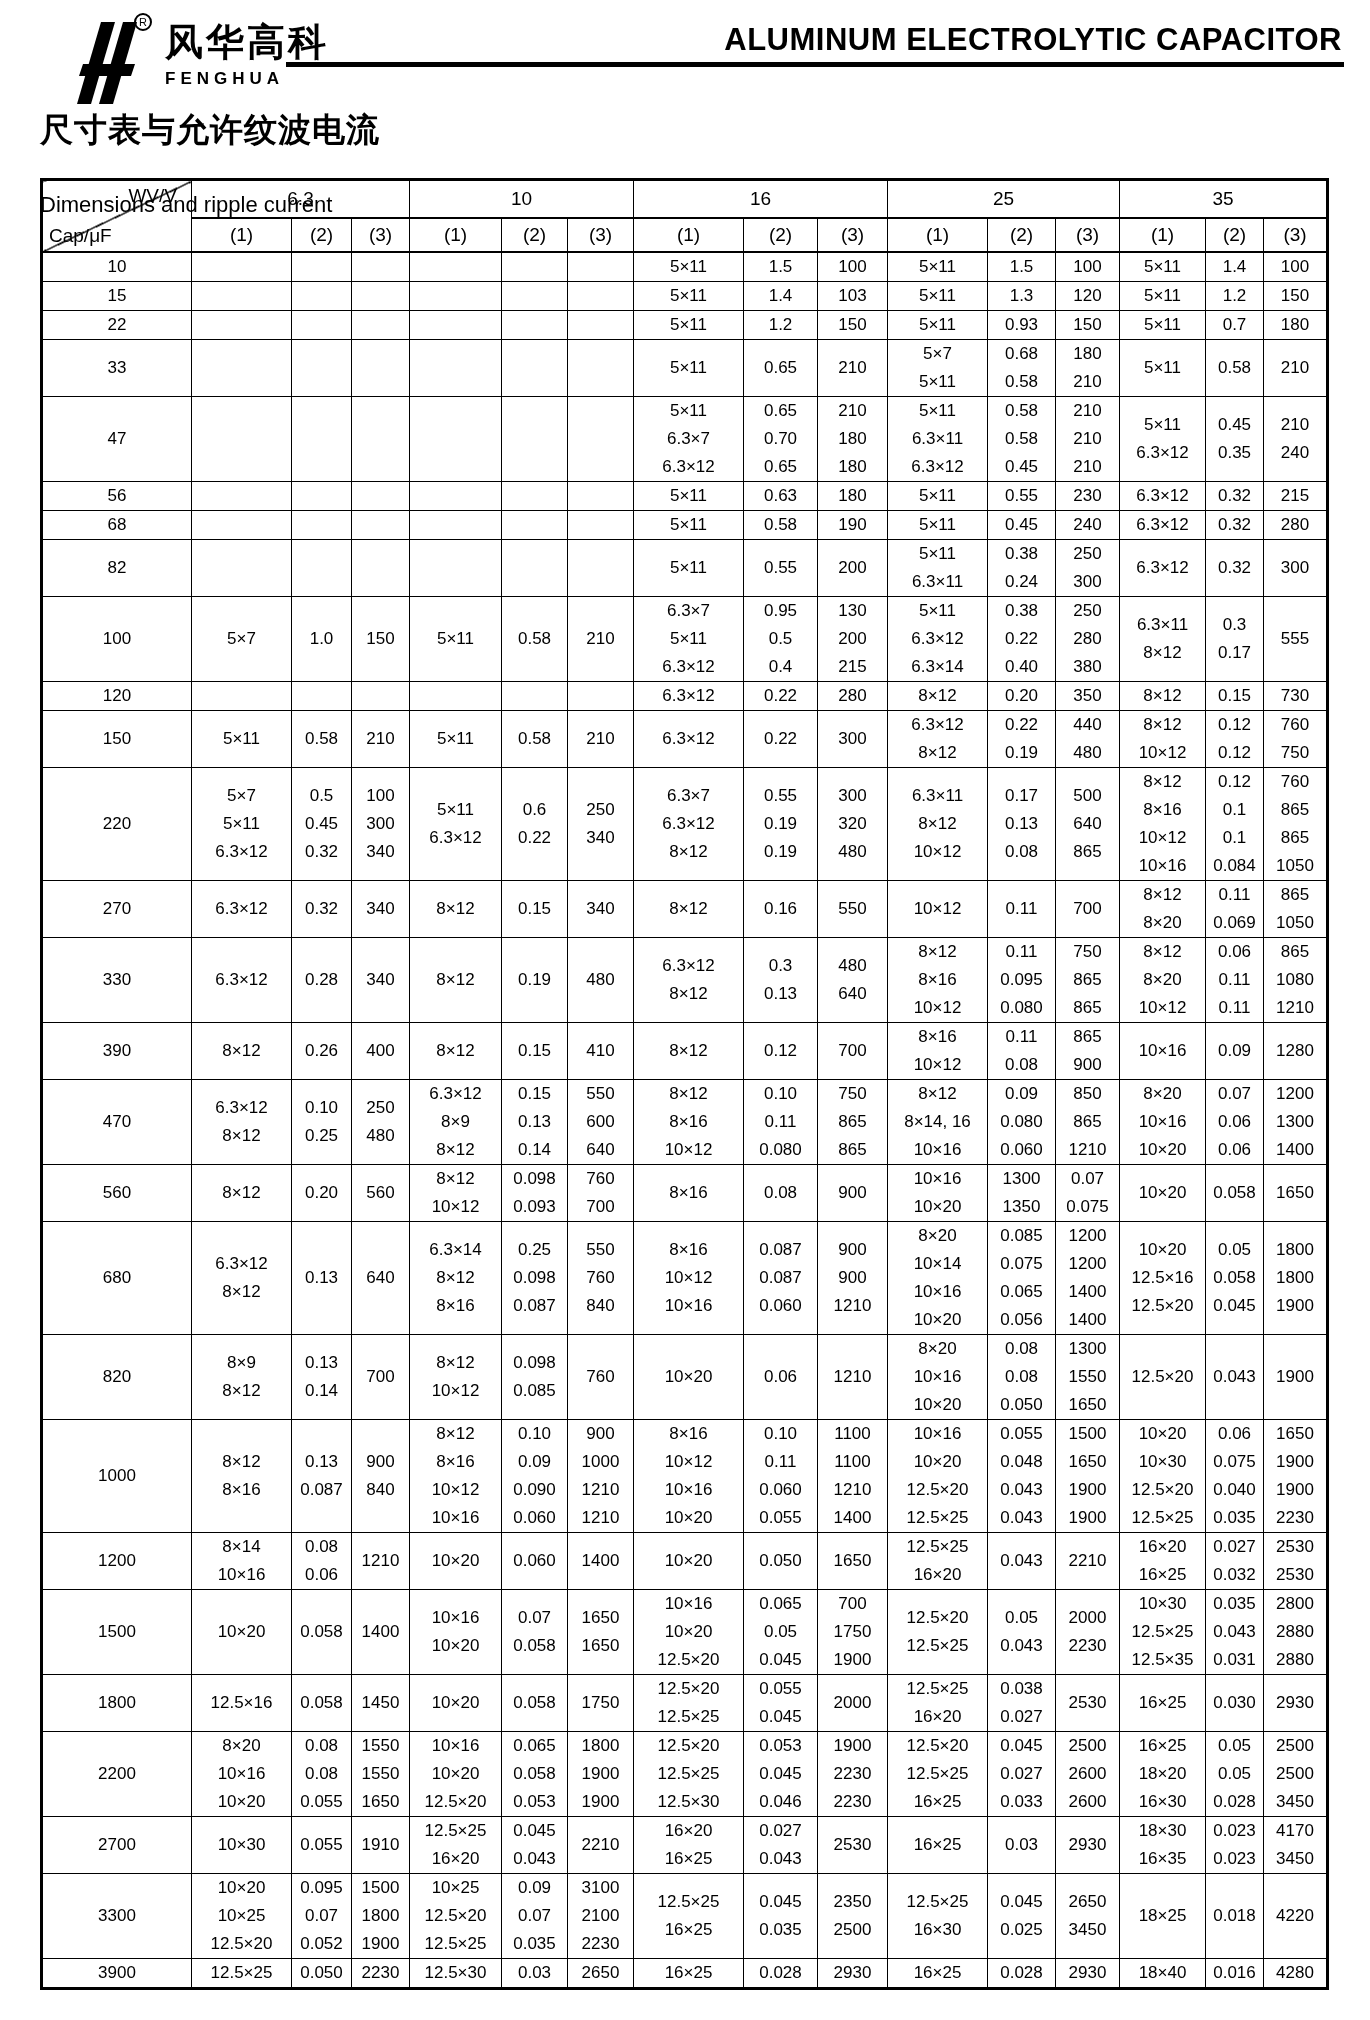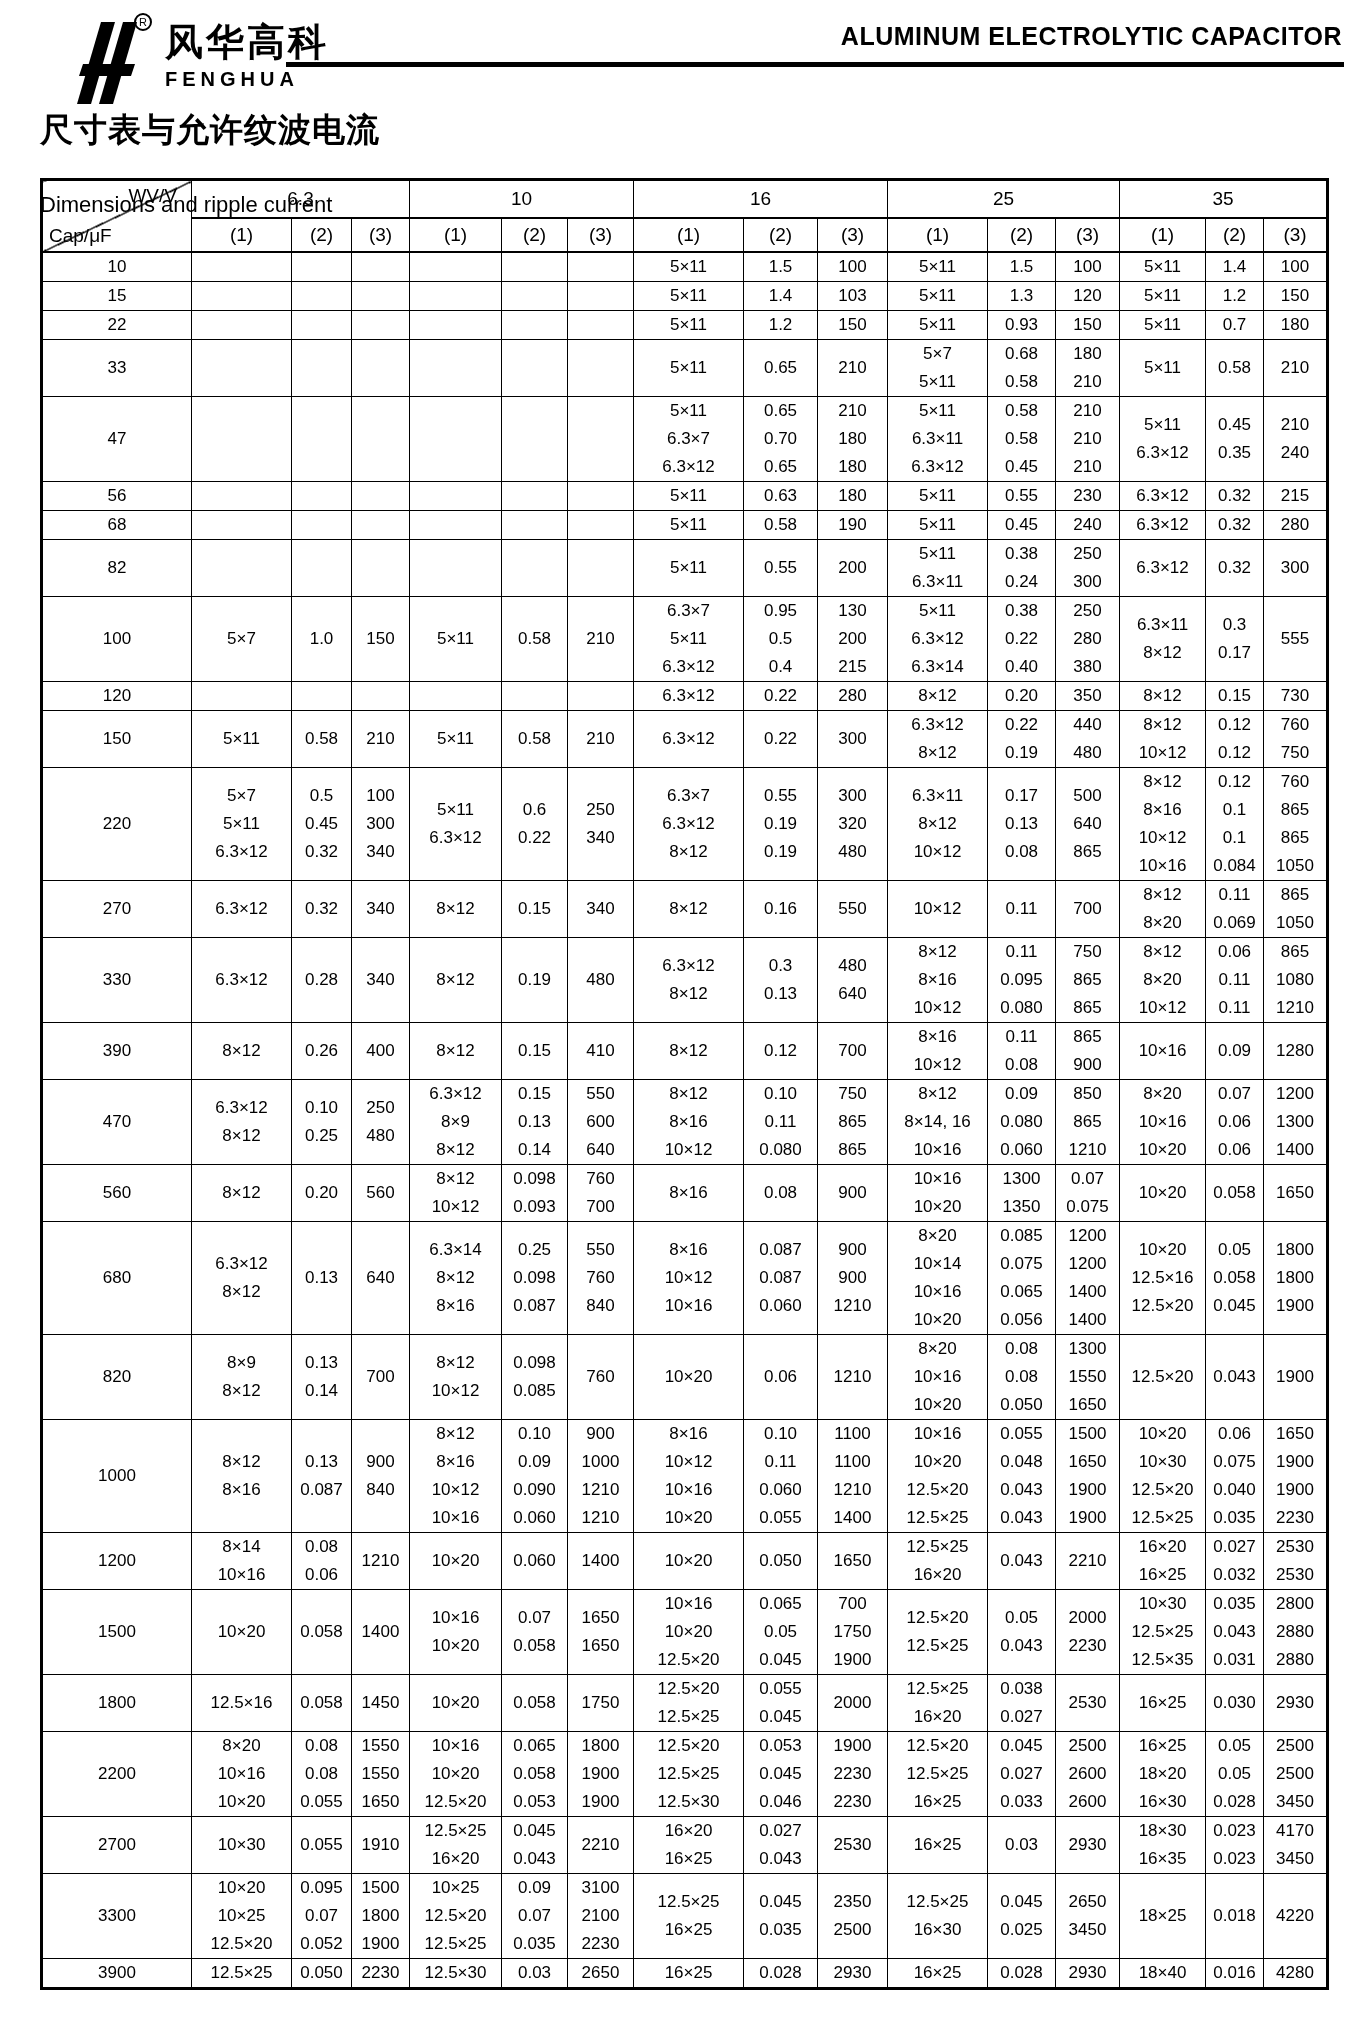--- a/index.html
+++ b/index.html
@@ -4,22 +4,22 @@
 <style>
   html,body{margin:0;padding:0;background:#fff;}
   body{width:1370px;height:2020px;font-family:"Liberation Sans",sans-serif;color:#000;position:relative;}
   .page{position:relative;width:1370px;height:2020px;overflow:hidden;}
 
   
   .brand{position:absolute;left:55px;top:8px;display:flex;align-items:flex-start;}
   .logo-mark{width:100px;height:100px;margin-top:4px;}
   .logo-text{margin-left:10px;margin-top:12px;display:flex;flex-direction:column;}
   .logo-cn{font-size:38px;font-weight:bold;letter-spacing:3px;line-height:44px;}
-  .logo-en{font-size:20px;font-weight:bold;letter-spacing:5px;line-height:30px;}
-  .doc-title{position:absolute;right:28px;top:22px;font-size:25px;font-weight:bold;letter-spacing:0.5px;white-space:nowrap;}
+  .logo-en{font-size:17px;font-weight:bold;letter-spacing:5px;line-height:30px;}
+  .doc-title{position:absolute;right:28px;top:22px;font-size:31px;font-weight:bold;letter-spacing:0.5px;white-space:nowrap;}
   .head-rule{position:absolute;left:286px;right:26px;top:62px;height:5px;background:#000;}
 
   
   .sec-cn{position:absolute;left:40px;top:108px;font-size:33px;font-weight:bold;letter-spacing:1px;}
   .sec-en{position:absolute;left:40px;top:144px;font-size:22px;margin-top:48px;}
 
   
   table.cap{position:absolute;left:40px;top:178px;border-collapse:collapse;table-layout:fixed;border:3px solid #000;}
   table.cap th,table.cap td{border:1px solid #000;text-align:center;vertical-align:middle;padding:0;}
   thead th{font-weight:normal;font-size:19px;}

